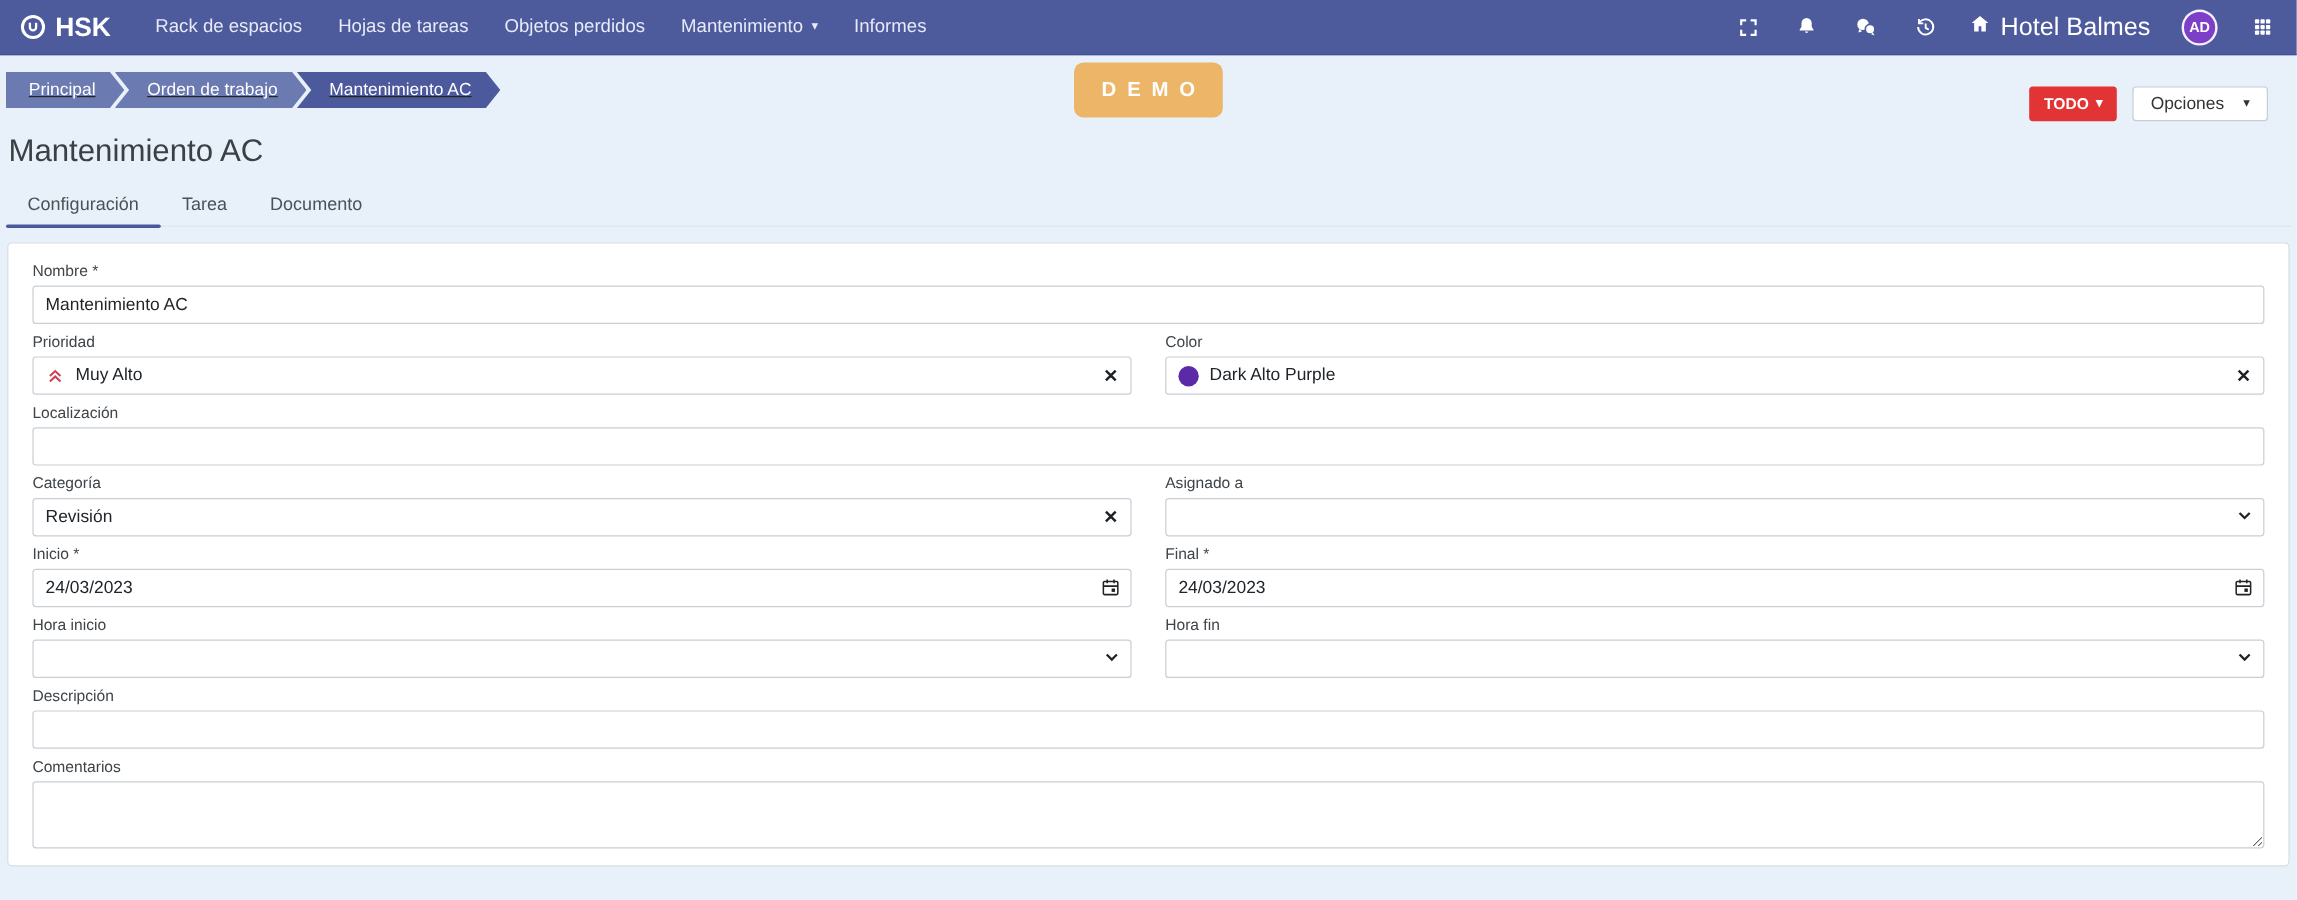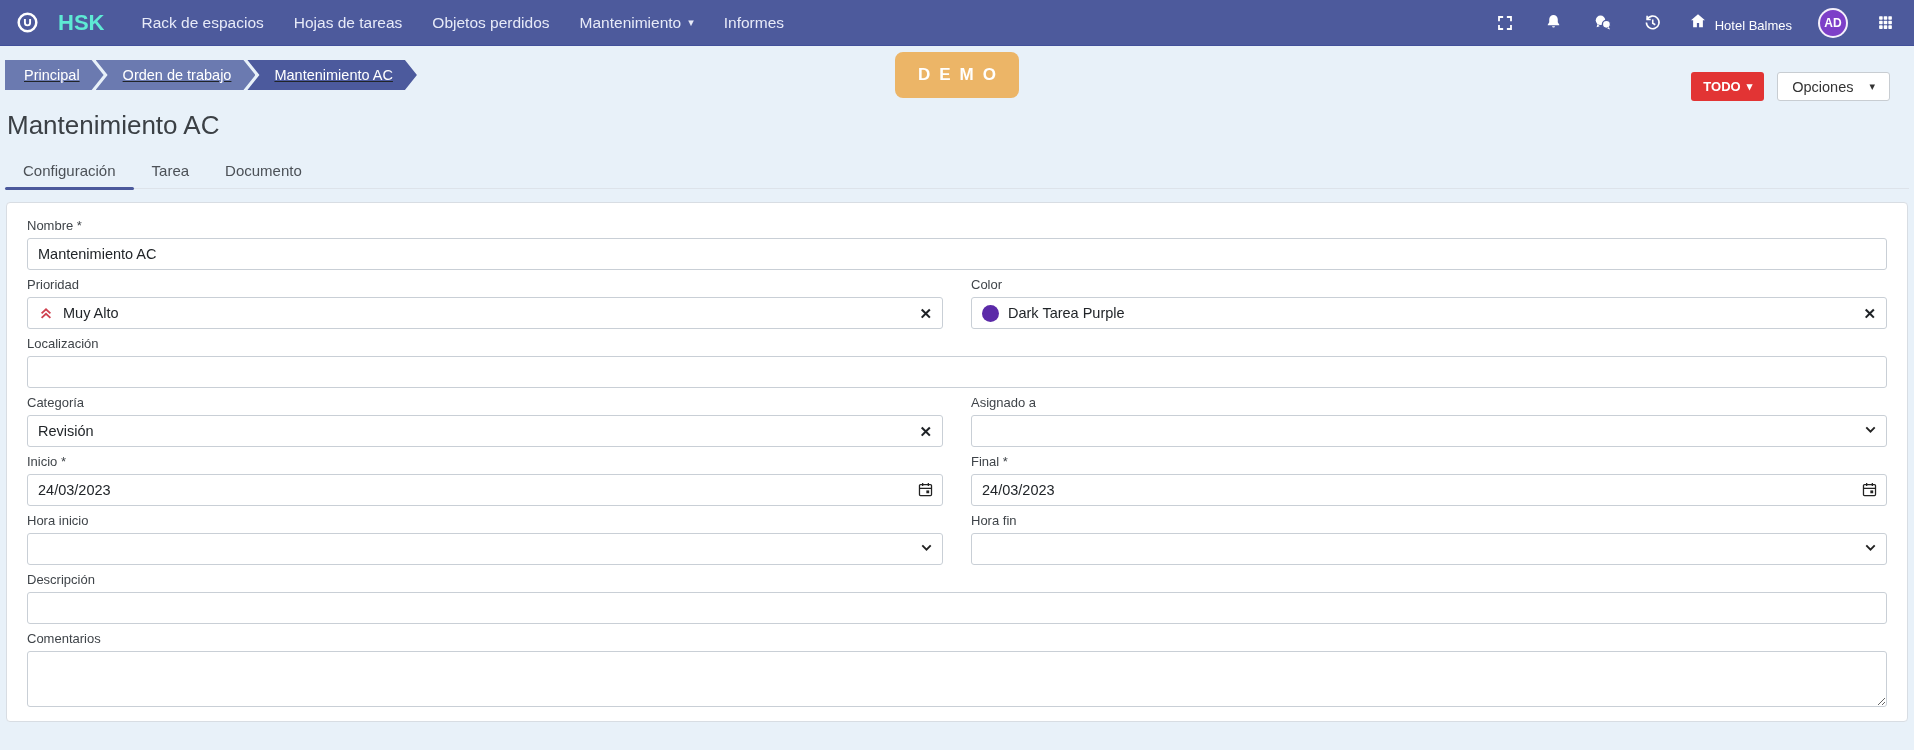--- a/index.html
+++ b/index.html
@@ -9,31 +9,31 @@
     background:#e8f1f9;
     font-family:"Liberation Sans", sans-serif;
     color:#212529;
   }
 
   
   .navbar {
     height:46px; background:#4d5a9c; border-bottom:1px solid #42509a;
     display:flex; align-items:center; padding:0 14px; color:#fff;
   }
-  .brand { display:flex; align-items:center; gap:19px; font-weight:bold; font-size:22px; margin:0 22px 0 2px; color:#5eead4; text-decoration:none; }
+  .brand { display:flex; align-items:center; gap:7px; font-weight:bold; font-size:22px; margin:0 22px 0 2px; color:#ffffff; text-decoration:none; }
   .brand svg { display:block; }
   .nav-item {
     color:#e7eaf8; font-size:15.5px; text-decoration:none; padding:0 15px;
     display:flex; align-items:center; gap:7px; height:46px;
   }
   .caret { font-size:11px; line-height:1; }
   .nav-right { margin-left:auto; display:flex; align-items:center; }
   .icon-btn { background:none; border:none; padding:0 15px; cursor:pointer; display:flex; align-items:center; }
   .icon-btn svg { display:block; }
-  .hotel { display:flex; align-items:flex-end; gap:8px; color:#fff; font-size:13px; padding:0 12px; text-decoration:none; }
+  .hotel { display:flex; align-items:flex-start; gap:8px; color:#fff; font-size:21px; padding:0 12px; text-decoration:none; }
   .avatar {
     width:30px; height:30px; border-radius:50%; background:#7d3fc8;
     border:2px solid rgba(255,255,255,.92); color:#fff; font-size:12px; font-weight:bold;
     display:flex; align-items:center; justify-content:center; margin:0 14px; cursor:pointer;
   }
 
   
   .subheader { position:relative; padding:14px 24px 0 5px; }
   .crumbs { display:flex; height:30px;text-decoration:underline; }
   .chip {
@@ -229,21 +229,21 @@
         </span>
         <span class="grow">Muy Alto</span>
         <span class="clear">✕</span>
       </div>
     </div>
 
     <div class="field">
       <label>Color</label>
       <div class="ctrl control">
         <span class="swatch"></span>
-        <span class="grow">Dark Tarea Purple</span>
+        <span class="grow">Dark Alto Purple</span>
         <span class="clear">✕</span>
       </div>
     </div>
 
     <div class="field span2">
       <label>Localización</label>
       <input class="ctrl" value="" style="">
     </div>
 
     <div class="field">

